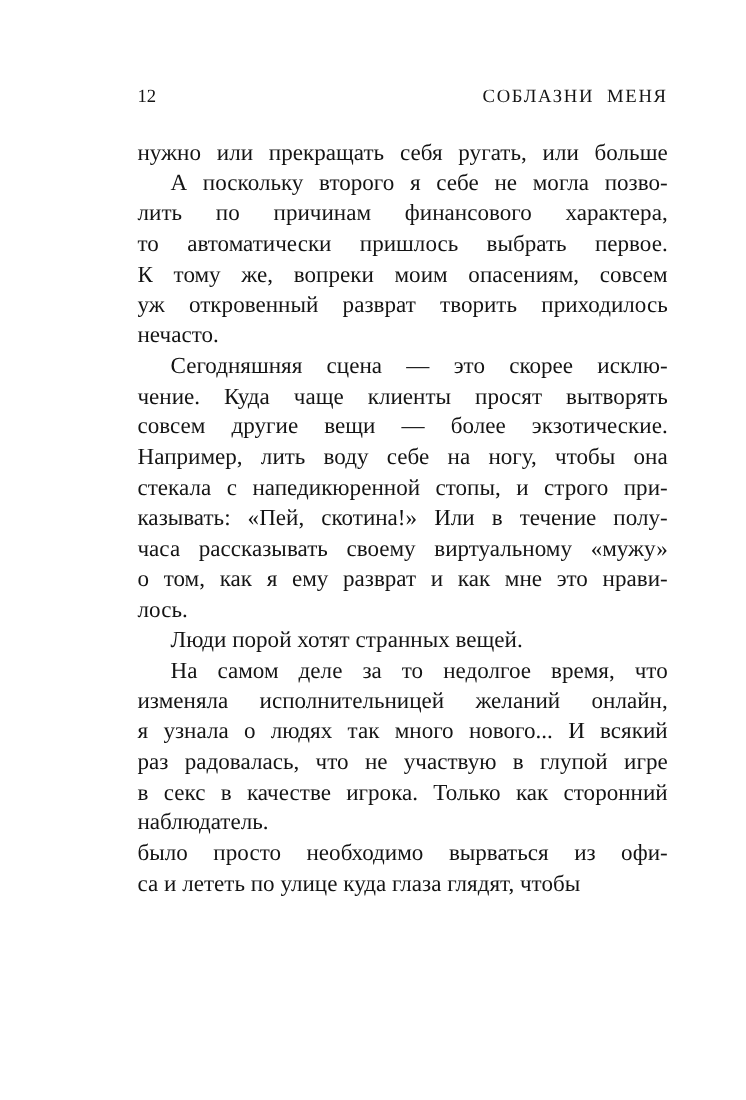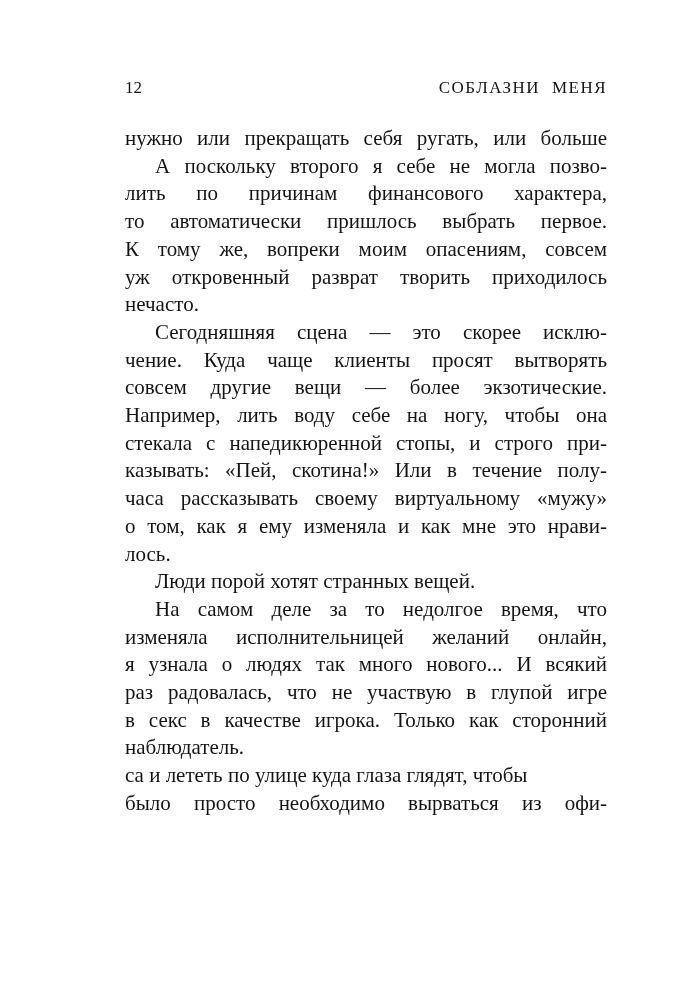--- a/index.html
+++ b/index.html
@@ -76,32 +76,32 @@
         <div class="line last">нечасто.</div>
       </div>
       <div class="paragraph">
         <div class="line first-indent">Сегодняшняя сцена — это скорее исклю-</div>
         <div class="line">чение. Куда чаще клиенты просят вытворять</div>
         <div class="line">совсем другие вещи — более экзотические.</div>
         <div class="line">Например, лить воду себе на ногу, чтобы она</div>
         <div class="line">стекала с напедикюренной стопы, и строго при-</div>
         <div class="line">казывать: «Пей, скотина!» Или в течение полу-</div>
         <div class="line">часа рассказывать своему виртуальному «мужу»</div>
-        <div class="line">о том, как я ему изменяла и как мне это нрави-</div>
+        <div class="line">о том, как я ему разврат и как мне это нрави-</div>
         <div class="line last">лось.</div>
       </div>
       <div class="paragraph">
         <div class="line last first-indent">Люди порой хотят странных вещей.</div>
       </div>
       <div class="paragraph">
         <div class="line first-indent">На самом деле за то недолгое время, что</div>
         <div class="line">изменяла исполнительницей желаний онлайн,</div>
         <div class="line">я узнала о людях так много нового... И всякий</div>
         <div class="line">раз радовалась, что не участвую в глупой игре</div>
         <div class="line">в секс в качестве игрока. Только как сторонний</div>
         <div class="line last">наблюдатель.</div>
       </div>
       <div class="paragraph">
+        <div class="line">было просто необходимо вырваться из офи-</div>
         <div class="line last">са и лететь по улице куда глаза глядят, чтобы</div>
-        <div class="line">было просто необходимо вырваться из офи-</div>
       </div>
     </div>
 </div>
 
 </body></html>

